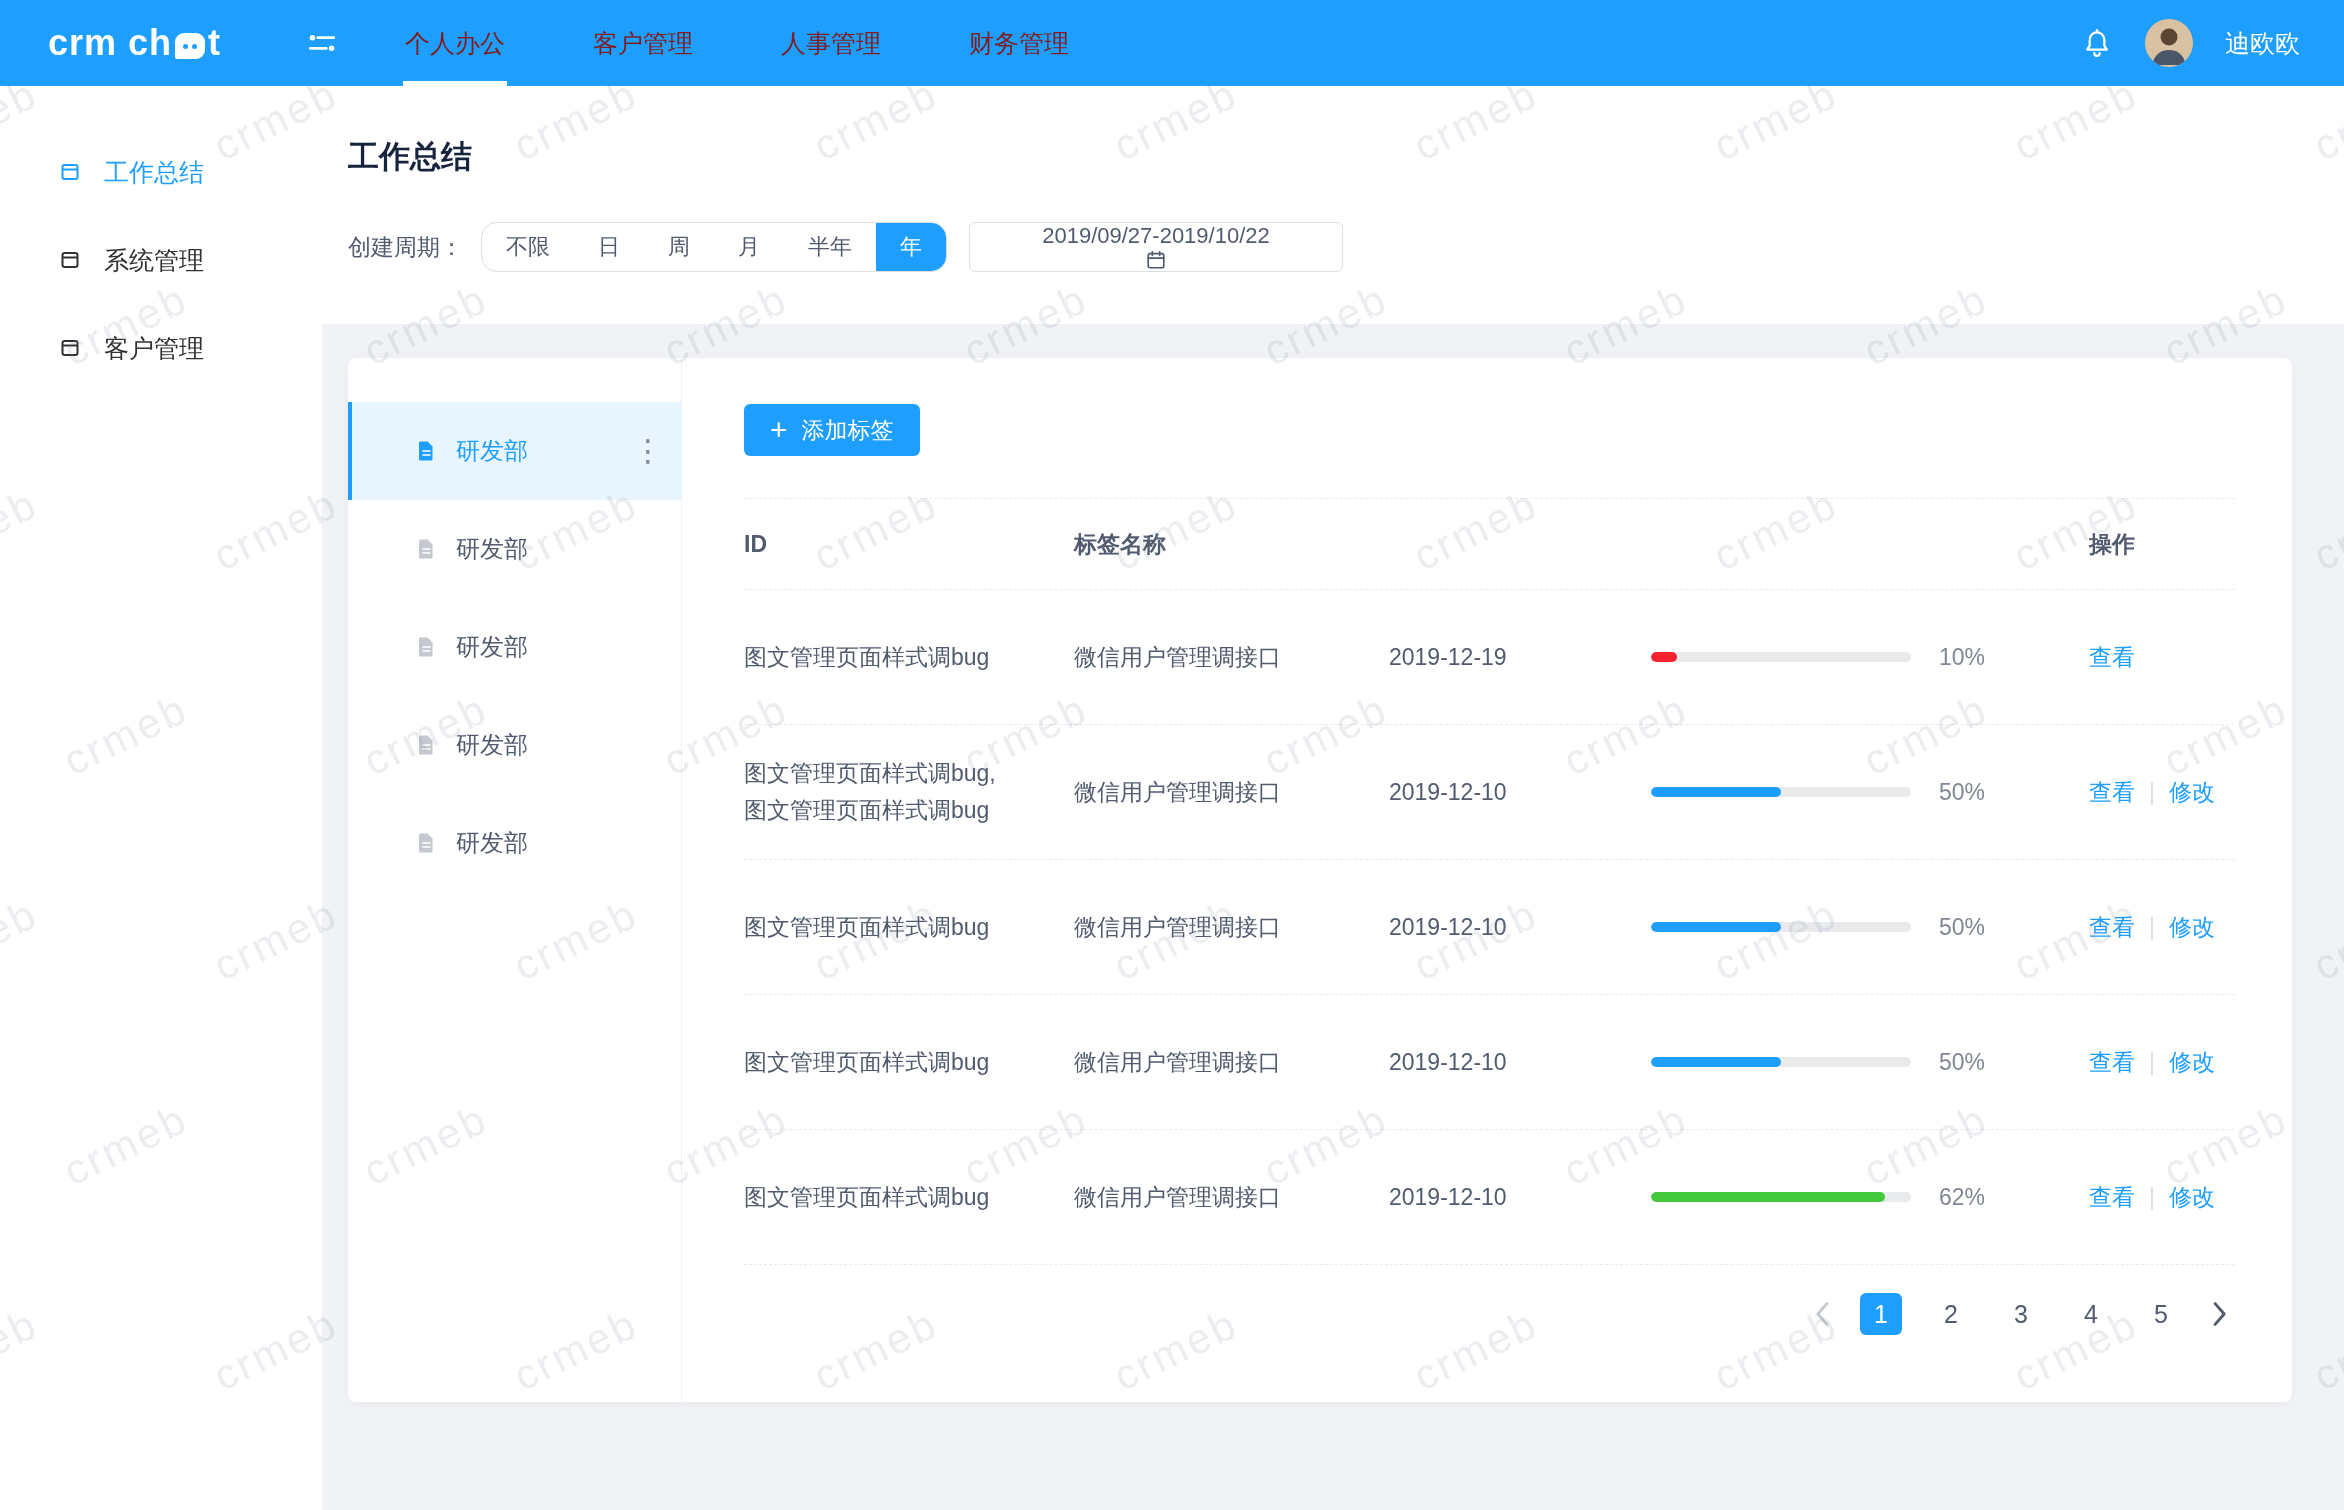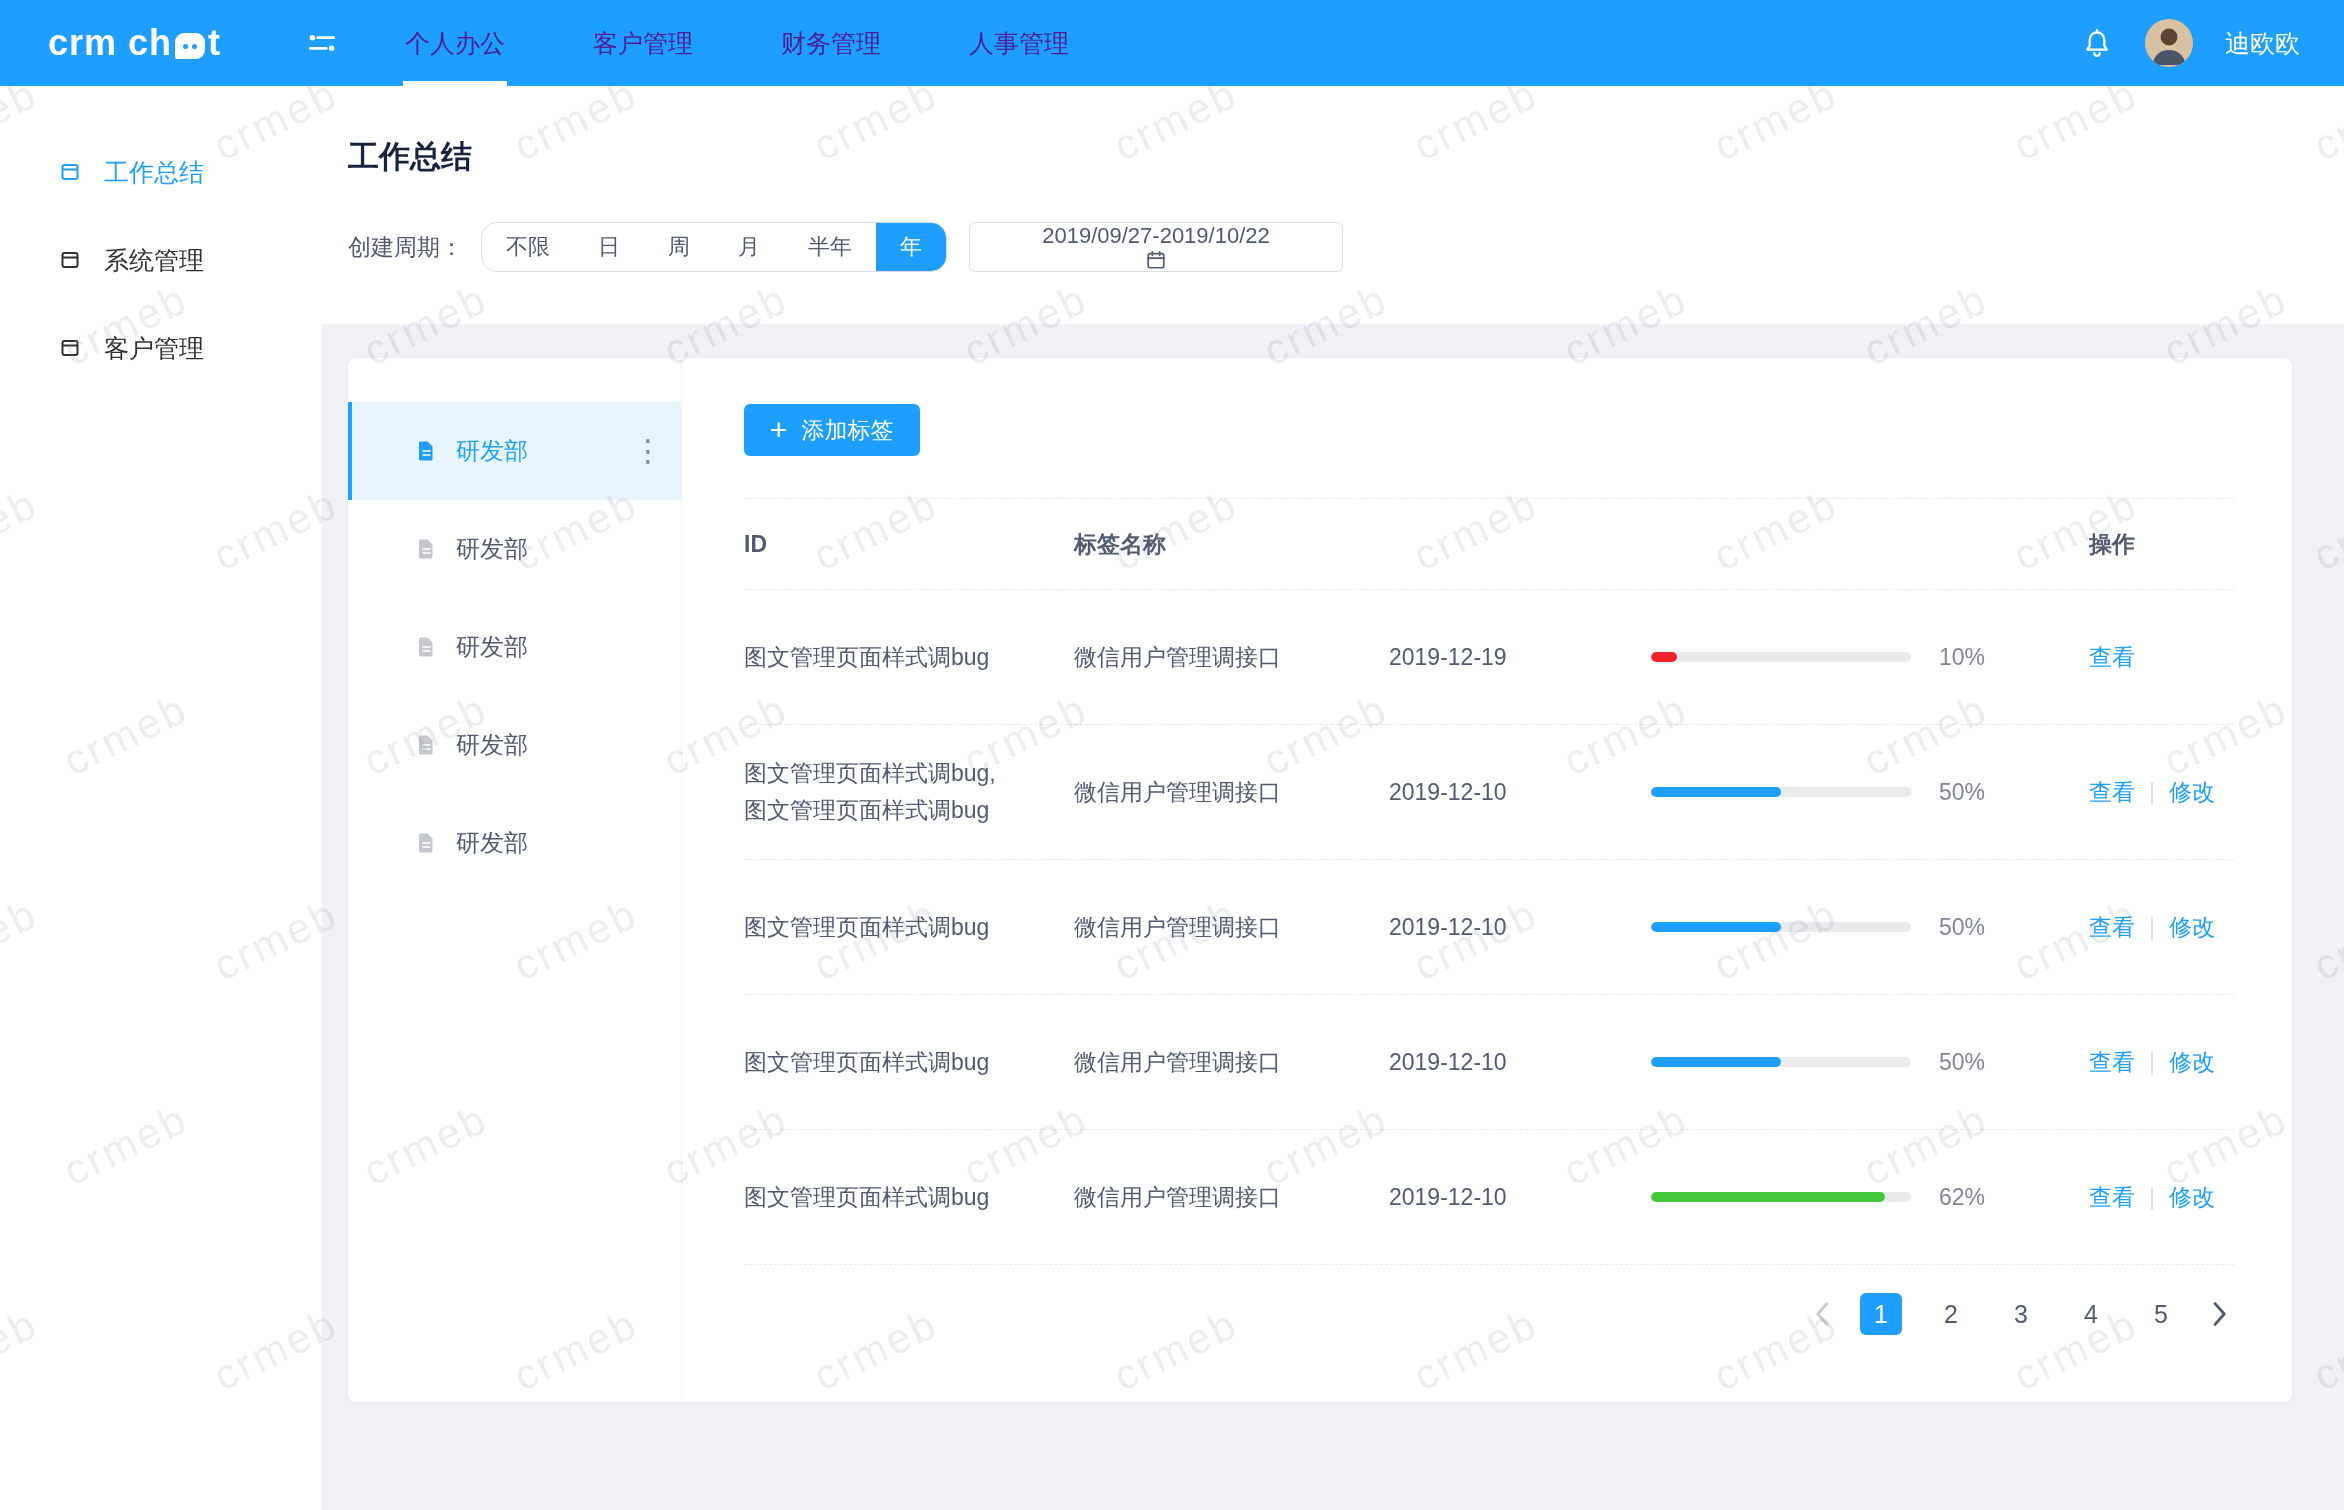--- a/index.html
+++ b/index.html
@@ -13,21 +13,21 @@
     padding:0 44px 0 48px; position:relative; z-index:100; }
   .logo { color:#fff; font-size:36px; font-weight:bold; letter-spacing:1px;
     display:flex; align-items:center; }
   .bubble { width:30px; height:26px; background:#fff; border-radius:9px 9px 9px 2px;
     display:inline-flex; align-items:center; justify-content:center; gap:4px;
     margin:0 3px; position:relative; top:3px; }
   .bubble i { width:5px; height:5px; border-radius:50%; background:#1E9FFF; }
   .menu-toggle { margin-left:84px; cursor:pointer; display:flex; align-items:center; }
   .topnav { display:flex; margin-left:22px; height:100%; }
   .nav-item { position:relative; height:100%; display:flex; align-items:center;
-    padding:0 44px; color:#4c1d95; font-size:25px; cursor:pointer; white-space:nowrap; }
+    padding:0 44px; color:#7f1d1d; font-size:25px; cursor:pointer; white-space:nowrap; }
   .nav-item.active::after { content:""; position:absolute; left:50%; transform:translateX(-50%);
     bottom:0; width:104px; height:5px; background:#fff; }
   .topbar-right { margin-left:auto; display:flex; align-items:center; gap:32px; }
   .bell { display:flex; cursor:pointer; }
   .avatar { width:48px; height:48px; border-radius:50%; overflow:hidden;
     background:#caa87e; display:flex; cursor:pointer; flex-shrink:0; }
   .username { color:#fff; font-size:25px; cursor:pointer; }
 
   
   .app { display:flex; height:1424px; }
@@ -121,24 +121,24 @@
     </svg>
   </div>
   <nav class="topnav">
     <div class="nav-item active">
         <span>个人办公</span>
       </div>
     <div class="nav-item">
         <span>客户管理</span>
       </div>
     <div class="nav-item">
+        <span>人事管理</span>
+      </div>
+    <div class="nav-item">
         <span>财务管理</span>
-      </div>
-    <div class="nav-item">
-        <span>人事管理</span>
       </div>
   </nav>
   <div class="topbar-right">
     <div class="bell">
       <svg width="32" height="32" viewBox="0 0 24 24" fill="none" stroke="#fff" stroke-width="1.7" stroke-linecap="round" stroke-linejoin="round">
         <path d="M12 4a5.5 5.5 0 0 0-5.5 5.5V14l-1.9 2.9h14.8L17.5 14V9.5A5.5 5.5 0 0 0 12 4z"></path>
         <path d="M10 19.6a2 2 0 0 0 4 0"></path>
           <line x1="12" y1="2.4" x2="12" y2="4"></line>
       </svg>
     </div>

